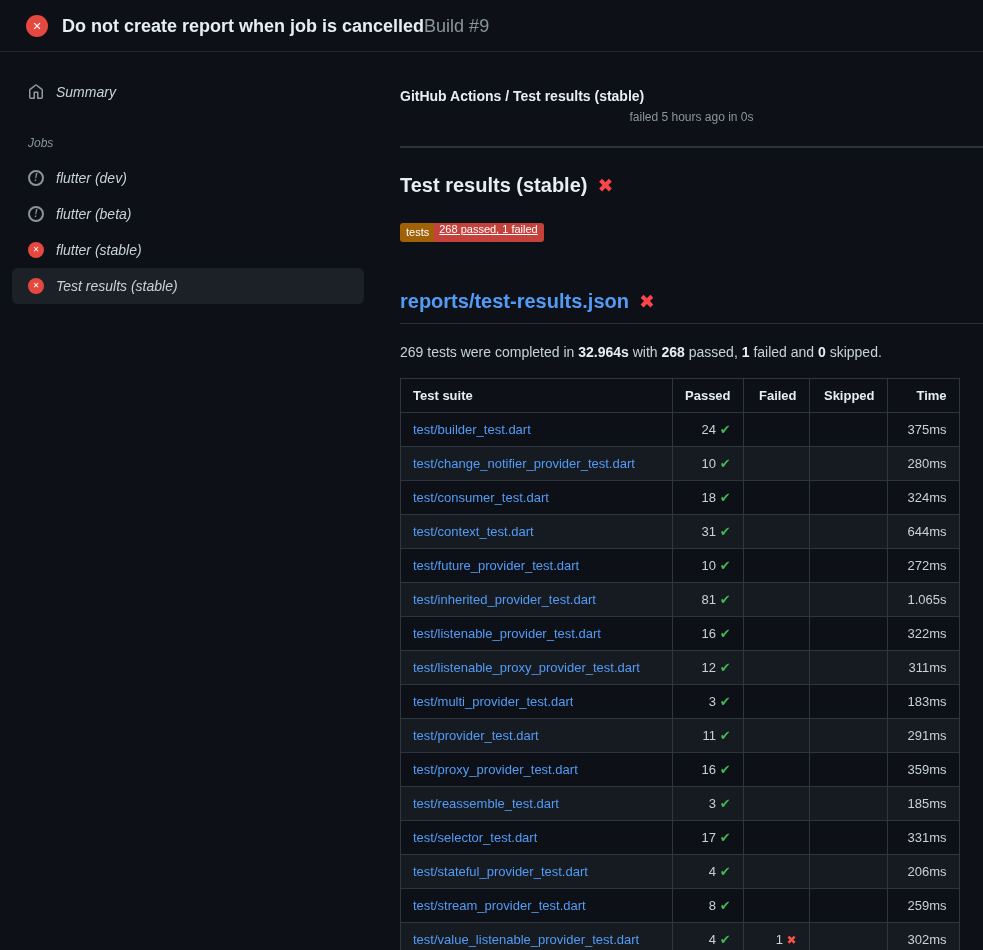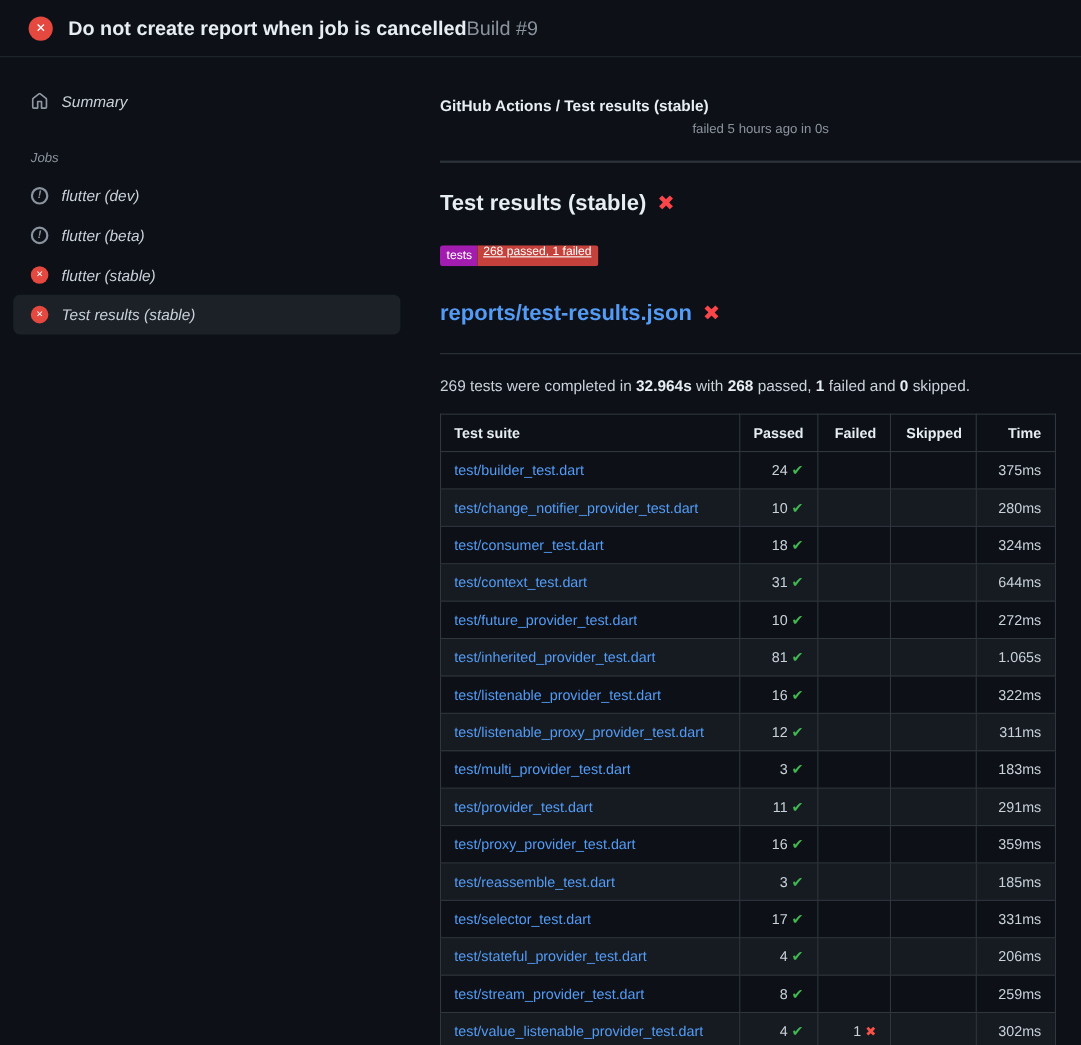--- a/index.html
+++ b/index.html
@@ -32,24 +32,24 @@
   
   .content { flex:1; padding:36px 0 0 24px; min-width:0; }
   .breadcrumb { font-size:14px; font-weight:700; color:#e6edf3; }
   .status-line { font-size:12px; color:#8b949e; margin-top:6px;text-align:center; }
   .divider { border-bottom:2px solid #2d333b; margin-top:22px; }
 
   .section-title { display:flex; align-items:center; gap:10px; margin-top:26px; font-size:20px; font-weight:700; color:#e6edf3; }
   .x-mark { color:#fa4549; font-size:19px; font-weight:700; line-height:1; }
 
   .badge { display:inline-flex; margin-top:26px; font-size:11px; border-radius:3px; overflow:hidden; }
-  .badge-label { background:#a21caf; color:#fff; padding:3px 5px 4px 6px; }
+  .badge-label { background:#a16207; color:#fff; padding:3px 5px 4px 6px; }
   .badge-value { background:#c4423b; color:#fff; padding:0 6px 4px 5px;text-decoration:underline; }
 
-  .report-title { display:flex; align-items:center; gap:10px; margin-top:32px; padding-bottom:24px; border-bottom:1px solid #2d333b; font-size:20px; font-weight:700; }
+  .report-title { display:flex; align-items:center; gap:10px; margin-top:48px; padding-bottom:10px; border-bottom:1px solid #2d333b; font-size:20px; font-weight:700; }
   .report-link { color:#539bf5; text-decoration:none; cursor:pointer; }
 
   .summary-line { margin-top:20px; font-size:14px; color:#c9d1d9; }
   .summary-line strong { color:#e6edf3; font-weight:700;text-align:center; }
 
   
   table.results { margin-top:18px; border-collapse:collapse; font-size:13px; table-layout:fixed; }
   .results th, .results td { border:1px solid #30363d; padding:7px 12px; height:34px; vertical-align:middle; }
   .results th { font-weight:700; color:#e6edf3; text-align:right; white-space:nowrap; }
   .results th.suite-col { text-align:left; width:272px; }

